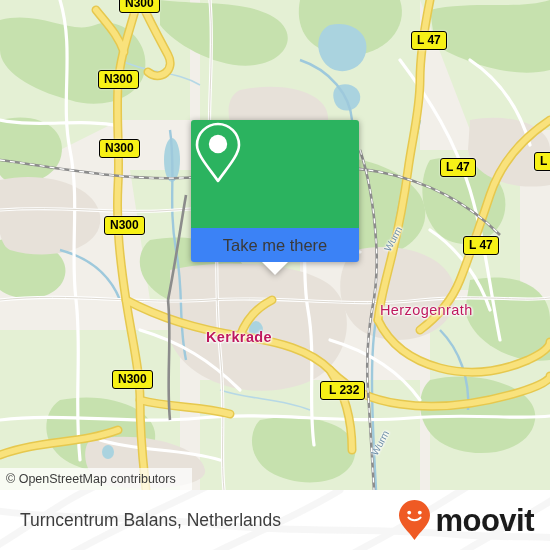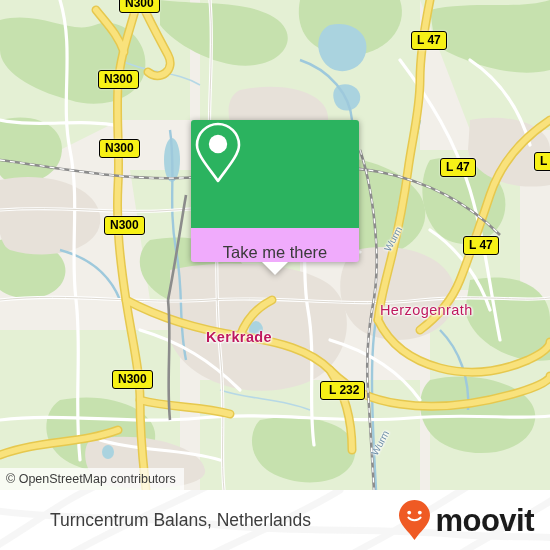--- a/index.html
+++ b/index.html
@@ -22,39 +22,39 @@
 
   
   .shield{position:absolute;background:#f7f117;border:1.6px solid #000;
           border-radius:3px;color:#000;font-size:12px;font-weight:bold;
           line-height:1;padding:2px 5px 3px 5px;white-space:nowrap;
           box-shadow:0 0 2px rgba(255,255,255,.85);}
 
   
   .attrib{position:absolute;left:0;bottom:0;height:22px;line-height:22px;
           background:rgba(255,255,255,.72);color:#3c3c3c;font-size:12.5px;
-          padding:0 8px 0 6px;white-space:nowrap;}
+          padding:0 16px 0 6px;white-space:nowrap;}
 
   
   .popup{position:absolute;left:191px;top:120px;width:168px;
          filter:drop-shadow(0 1px 3px rgba(0,0,0,.35));}
   .popup-top{height:108px;background:#2bb35f;border-radius:3px 3px 0 0;
              display:flex;align-items:center;justify-content:center;}
-  .popup-bottom{height:34px;background:#f0abfc;border-radius:0 0 3px 3px;
-                display:flex;align-items:flex-end;justify-content:center;}
+  .popup-bottom{height:34px;background:#3b82f6;border-radius:0 0 3px 3px;
+                display:flex;align-items:center;justify-content:center;}
   .popup-bottom span{font-size:16.5px;color:#3a3a3a;}
   .popup-tail{position:absolute;left:50%;top:100%;margin-left:-13px;
               width:0;height:0;border-left:13px solid transparent;
               border-right:13px solid transparent;border-top:13px solid #ffffff;}
 
   
   .footer{position:absolute;left:0;top:490px;width:550px;height:60px;background:#ffffff;overflow:hidden;}
   .footer-wm{position:absolute;left:0;top:0;width:550px;height:60px;opacity:.5;}
   .footer-title{position:absolute;left:20px;top:0;height:60px;line-height:60px;
-                font-size:17.5px;color:#3d3d3d;white-space:nowrap;margin-left:30px;}
+                font-size:17.5px;color:#3d3d3d;white-space:nowrap;}
   .logo{position:absolute;right:16px;top:0;height:60px;display:flex;align-items:center;gap:4px;}
   .logo-text{font-size:31px;color:#1b1b1b;font-weight:bold;letter-spacing:-.5px;line-height:1;}
 </style>
 </head>
 <body>
 
 <div id="app">
 
   <div class="map">
     <svg width="550" height="490" viewBox="0 0 550 490">

